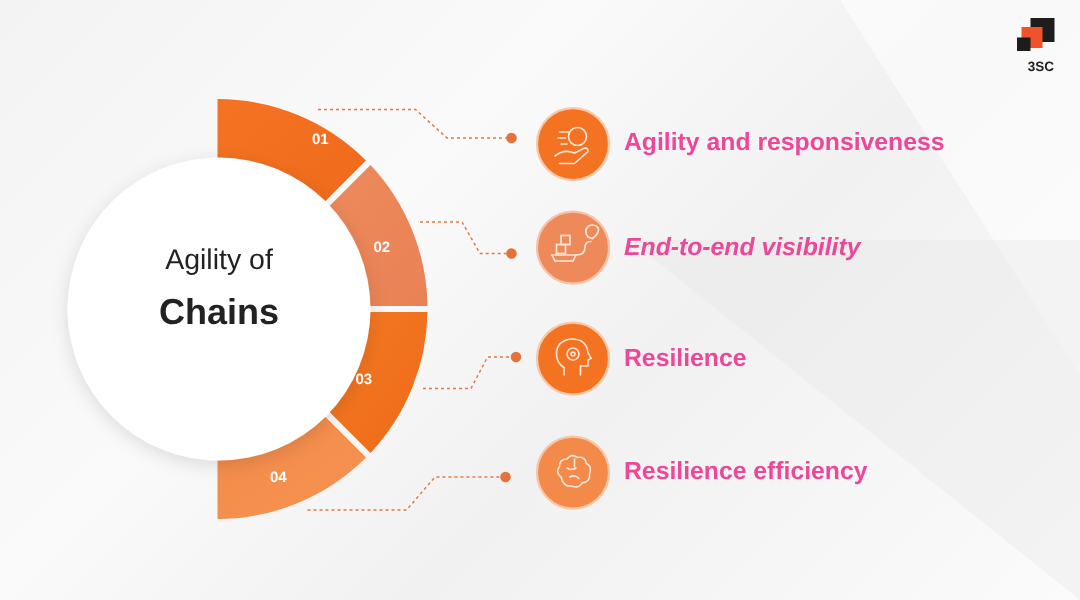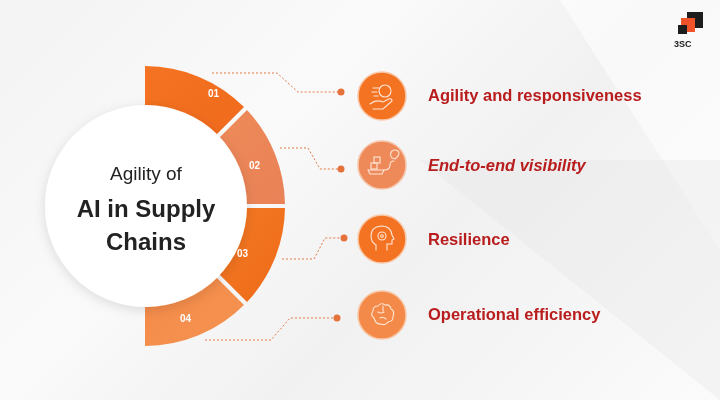--- a/index.html
+++ b/index.html
@@ -3,28 +3,28 @@
 <meta charset="utf-8">
 <style>
   html, body { margin:0; padding:0; }
   body {
     width:720px; height:400px; overflow:hidden; position:relative;
     font-family: "Liberation Sans", "DejaVu Sans", sans-serif;
     background: linear-gradient(135deg, #f3f3f3 0%, #fafafa 35%, #f1f1f1 60%, #fbfbfb 100%);
   }
   .facet { position:absolute; pointer-events:none; }
   .logo { position:absolute; left:674px; top:10px; width:40px; height:42px; }
-  .logo-text { position:absolute; left:0; top:29px; width:40px; 
+  .logo-text { position:absolute; left:0; top:29px; width:40px; text-align:center;
     font-size:9px; font-weight:bold; color:#222; }
   svg.main { position:absolute; left:0; top:0; }
   .hub-text { position:absolute; left:46px; width:200px; text-align:center; color:#222; }
   .hub-sub { top:163px; font-size:19px; font-weight:normal; }
   .hub-title { top:192px; font-size:24px; font-weight:bold; line-height:33px; }
   .seg-label { position:absolute; font-size:10px; font-weight:bold; color:#fff; }
-  .benefit { position:absolute; left:428px; font-size:16.5px; font-weight:bold; color:#b91c1c; white-space:nowrap; }
+  .benefit { position:absolute; left:416px; font-size:16.5px; font-weight:bold; color:#ec4899; white-space:nowrap; }
 </style>
 </head>
 <body>
 
 <div class="facet" style="left:560px;top:0;width:0;height:0;border-left:160px solid transparent;border-top:250px solid rgba(255,255,255,0.55);"></div>
 <div class="facet" style="left:420px;top:160px;width:0;height:0;border-right:300px solid rgba(230,230,230,0.35);border-bottom:240px solid transparent;"></div>
 
 <div class="logo">
   <svg width="40" height="30" viewBox="0 0 40 30">
     <rect x="13" y="2" width="16" height="16" fill="#1d1d1d"></rect>
@@ -115,25 +115,24 @@
     <circle cx="382" cy="315" r="24" fill="#f48a49" stroke="#f8c6a4" stroke-width="1.5"></circle>
     <g fill="none" stroke="#fde6d6" stroke-width="1.1" stroke-linecap="round">
       <path d="M374,318 q-4,-3 -1,-7 q0,-5 5,-5 q3,-4 7,-1 q5,-1 6,4 q4,2 2,7 q1,5 -5,6 q-2,4 -7,2 q-5,1 -7,-6 z"></path>
       <path d="M378,312 q3,2 6,0 M380,318 q3,-2 6,1 M383,306 l0,5"></path>
     </g>
   </g>
 </svg>
 
 <div class="hub-text hub-sub">Agility of</div>
 <div class="hub-text hub-title">
-  <div>AI in Supply</div>
   <div>Chains</div>
 </div>
 
 <div class="seg-label" style="left:184px;top:88px;margin-left:24px;">01</div>
 <div class="seg-label" style="left:249px;top:160px;">02</div>
 <div class="seg-label" style="left:237px;top:248px;">03</div>
 <div class="seg-label" style="left:180px;top:313px;">04</div>
 
 <div class="benefit" style="top:86px;">Agility and responsiveness</div>
 <div class="benefit" style="top:156px;font-style:italic;">End-to-end visibility</div>
 <div class="benefit" style="top:230px;">Resilience</div>
-<div class="benefit" style="top:305px;">Operational efficiency</div>
+<div class="benefit" style="top:305px;">Resilience efficiency</div>
 
 </body></html>

